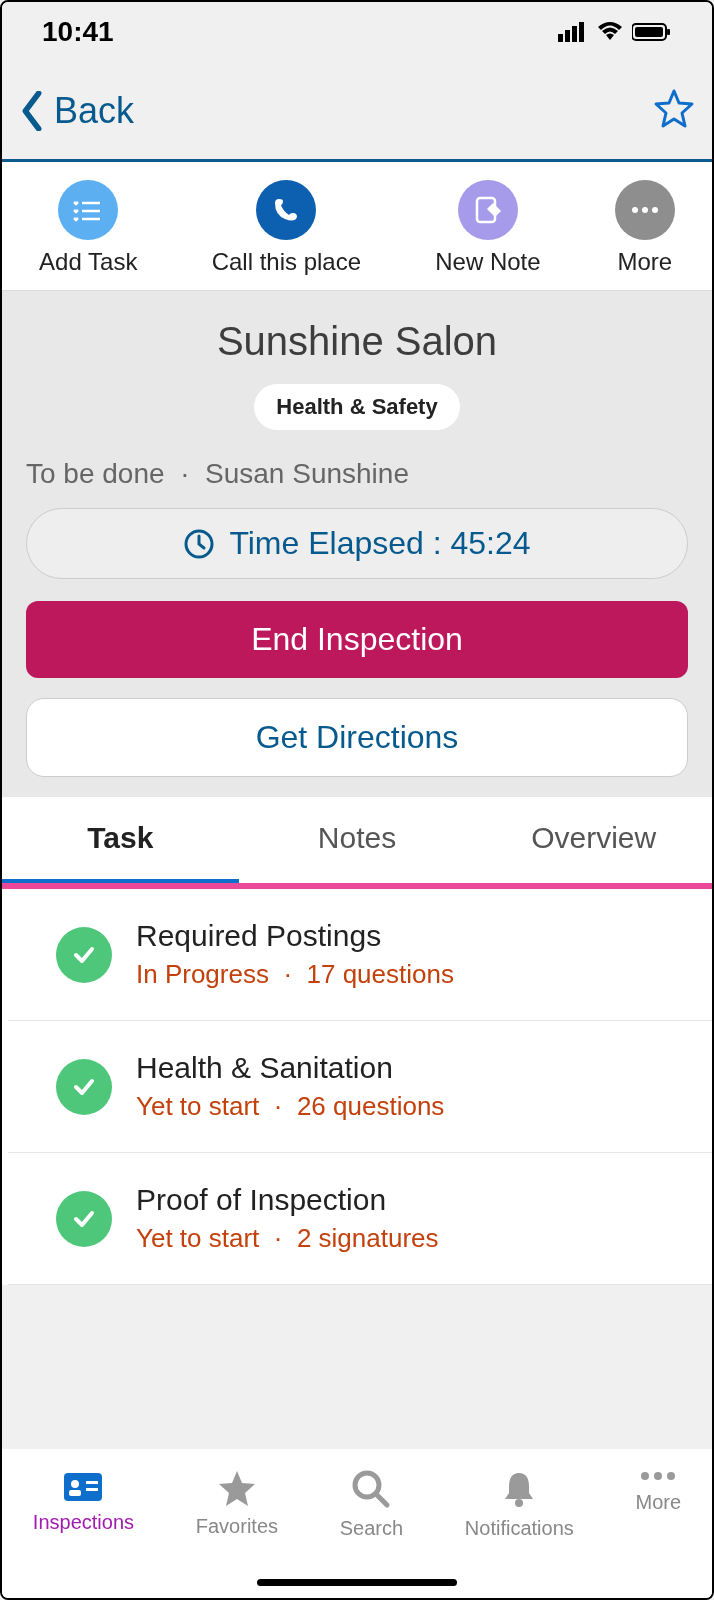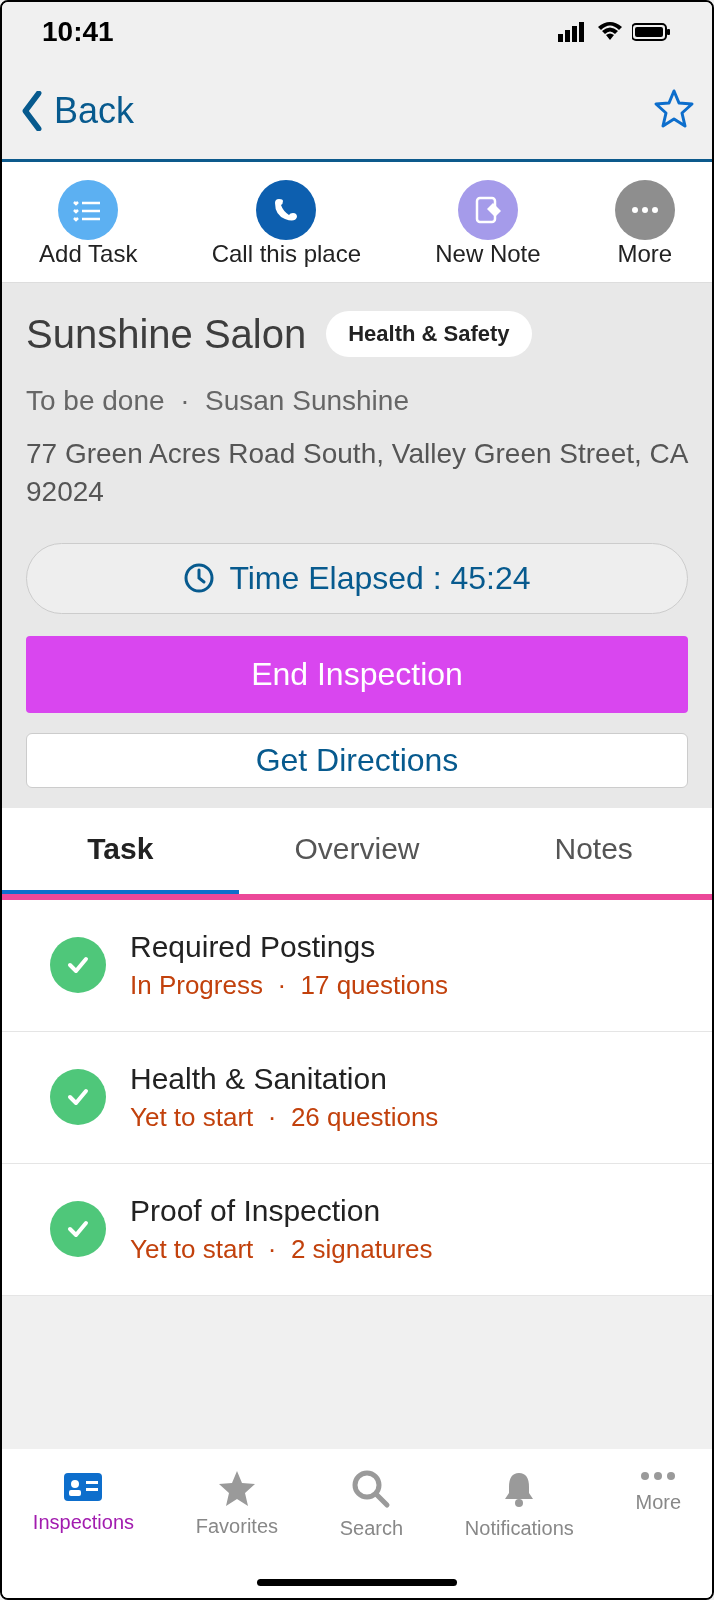--- a/index.html
+++ b/index.html
@@ -45,21 +45,21 @@
     display: flex;
     justify-content: space-around;
     background: #fff;
     padding: 18px 0 14px 0;
     border-bottom: 1px solid #ddd;
   }
   .action-item {
     display: flex;
     flex-direction: column;
     align-items: center;
-    gap: 0;
+    gap: 8px;
     cursor: pointer;
   }
   .action-circle {
     width: 60px; height: 60px;
     border-radius: 50%;
     display: flex;
     align-items: center;
     justify-content: center;
   }
   .c-blue-light { background: #5cb0f2; }
@@ -69,20 +69,21 @@
   .action-label { font-size: 24px; color: #222; }
   .details {
     padding: 28px 24px 20px 24px;
     background: #e8e8e8;
   }
   .title-row {
     display: flex;
     align-items: center;
     gap: 20px;
     margin-bottom: 28px;
+    flex-direction: column;
   }
   .place-title { font-size: 40px; color: #3d3d3d; font-weight: 400; }
   .badge {
     background: #fff;
     border-radius: 24px;
     padding: 10px 22px;
     font-size: 22px;
     font-weight: 700;
     color: #222;
   }
@@ -95,37 +96,37 @@
     padding: 16px 0;
     display: flex;
     align-items: center;
     justify-content: center;
     gap: 14px;
     background: #eee;
     margin-bottom: 22px;
   }
   .timer-text { font-size: 32px; color: #075a8e; text-align: center; }
   .btn-primary {
-    background: #d946ef;
+    background: #be185d;
     color: #fff;
     text-align: center;
     padding: 20px 0;
     font-size: 32px;
-    border-radius: 4px;
+    border-radius: 12px;
     margin-bottom: 20px;
     cursor: pointer;
   }
   .btn-outline {
     background: #fff;
     border: 1px solid #ccc;
     color: #075a8e;
     text-align: center;
-    padding: 8px 0;
+    padding: 20px 0;
     font-size: 32px;
-    border-radius: 6px;
+    border-radius: 18px;
     cursor: pointer;
   }
   .tabs {
     display: flex;
     background: #fff;
     border-bottom: 6px solid #ec4899;
   }
   .tab {
     flex: 1;
     text-align: center;
@@ -140,20 +141,21 @@
     border-bottom: 4px solid #0d6ecc;
   }
   .task-list { background: #fff; }
   .task-row {
     display: flex;
     align-items: center;
     gap: 24px;
     padding: 30px 48px;
     border-bottom: 1px solid #e5e5e5;
     cursor: pointer;
+    margin-left: 6px;
   }
   .check-circle {
     width: 56px; height: 56px;
     border-radius: 50%;
     background: #4fc77a;
     display: flex;
     align-items: center;
     justify-content: center;
   }
   .task-title { font-size: 30px; color: #222; margin-bottom: 6px; }
@@ -267,36 +269,35 @@
 <div class="details">
   <div class="title-row">
     <div class="place-title">Sunshine Salon</div>
     <div class="badge">Health &amp; Safety</div>
   </div>
   <div class="status-line">
     <span>To be done</span>
     &nbsp;<span>·</span>&nbsp;
     <span>Susan Sunshine</span>
   </div>
-  <div class="address">77 Green Acres Road South, Valley Green Street, CA 92024</div>
   <div class="timer-pill">
     <svg width="32" height="32" viewBox="0 0 32 32">
         <circle cx="16" cy="16" r="13" fill="none" stroke="#075a8e" stroke-width="3"></circle>
         <path d="M16 8 V16 L21 20" stroke="#075a8e" stroke-width="3" fill="none" stroke-linecap="round"></path>
       </svg>
     <span class="timer-text">Time Elapsed : 45:24</span>
   </div>
   <div class="btn-primary">End Inspection</div>
   <div class="btn-outline">Get Directions</div>
 </div>
 
 <div class="tabs">
   <div class="tab active">Task</div>
+  <div class="tab">Notes</div>
   <div class="tab">Overview</div>
-  <div class="tab">Notes</div>
 </div>
 
 <div class="task-list">
   <div class="task-row">
     <div class="check-circle">
       <svg width="28" height="28" viewBox="0 0 28 28">
           <path d="M6 14 L12 20 L22 8" stroke="#fff" stroke-width="4" fill="none" stroke-linecap="round" stroke-linejoin="round"></path>
         </svg>
     </div>
     <div>

